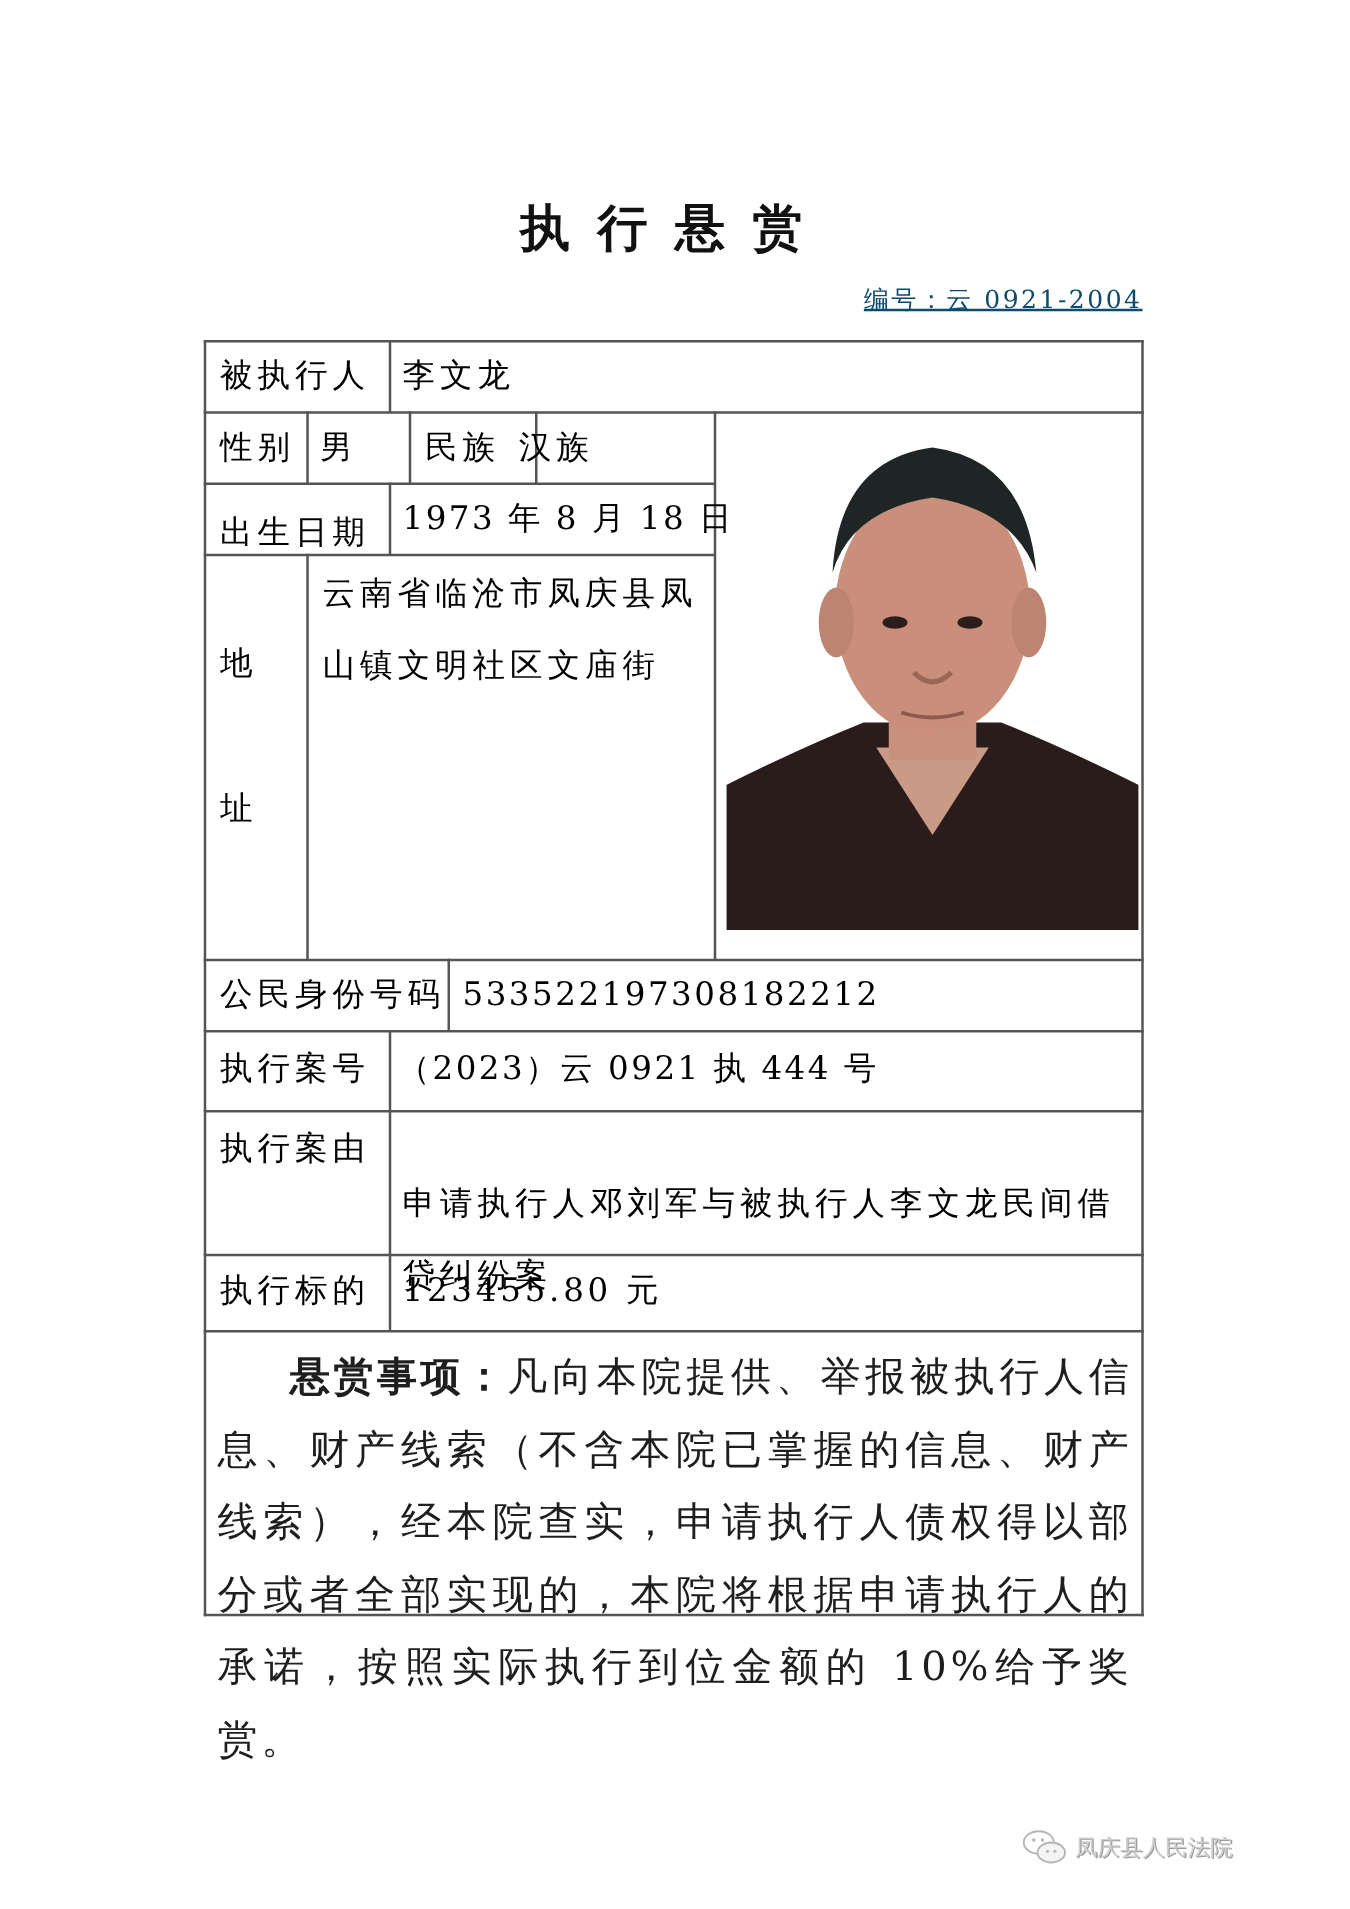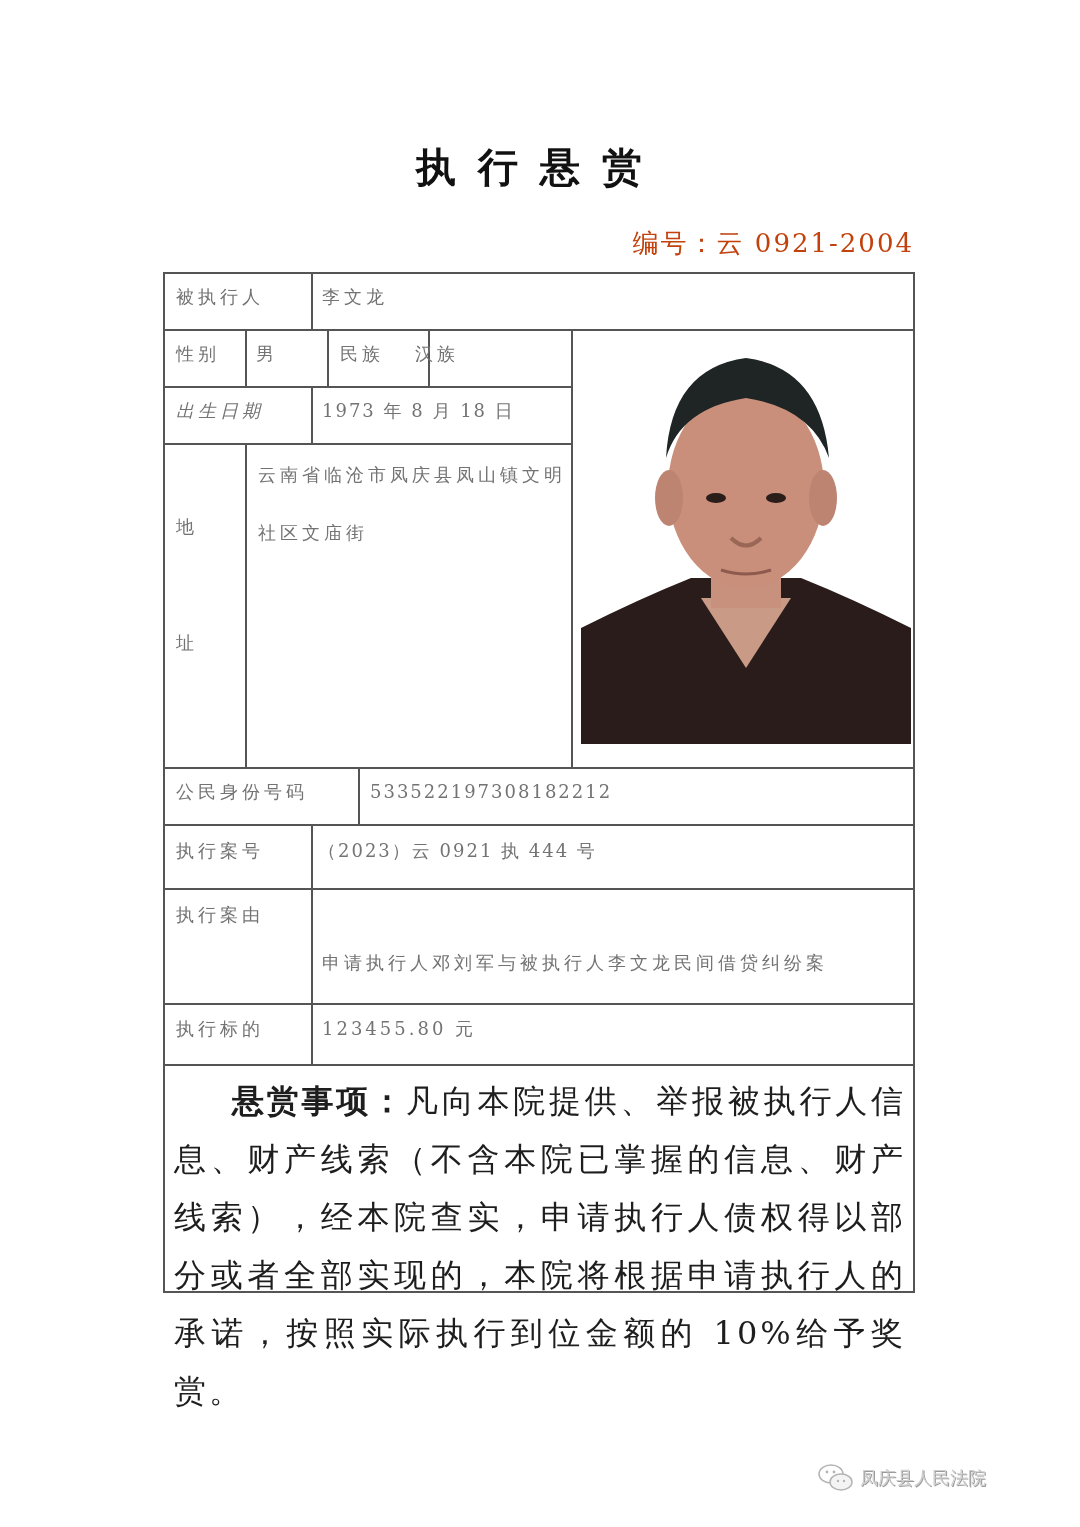--- a/index.html
+++ b/index.html
@@ -1,33 +1,33 @@
 <!DOCTYPE html>
 <html><head>
 <meta charset="utf-8">
 <style>
   html, body { margin: 0; padding: 0; }
   body {
     width: 1080px; height: 1527px; background: #ffffff; position: relative; overflow: hidden;
     font-family: "DejaVu Serif", "Liberation Serif", serif; color: #1a1a1a;
   }
   .title {
-    position: absolute; left: 0; width: 1080px; top: 140px; text-align: center;
+    position: absolute; left: 0; width: 1080px; top: 155px; text-align: center;
     font-family: "DejaVu Sans", sans-serif; font-weight: bold; font-size: 40px; letter-spacing: 22px;
     color: #111;
   }
   .docno {
-    position: absolute; right: 166px; top: 226px; font-size: 26px; letter-spacing: 2px; color: #c2410c;
+    position: absolute; right: 166px; top: 226px; font-size: 20px; letter-spacing: 2px; color: #0c4a6e; text-decoration: underline;
   }
   .grid { position: absolute; left: 0; top: 0; width: 1080px; height: 1527px; }
   .line { position: absolute; background: #555; }
   .h { height: 2px; }
   .v { width: 2px; }
   .cell {
-    position: absolute; font-size: 18px; letter-spacing: 4px; color: #737373; white-space: nowrap;
+    position: absolute; font-size: 26px; letter-spacing: 4px; color: #000000; white-space: nowrap;
     line-height: 1;
   }
   .wrap { white-space: normal; line-height: 58px; }
   .photo {
     position: absolute; left: 581px; top: 338px; width: 330px; height: 406px; background: #fff; overflow: hidden;
   }
   .reward {
     position: absolute; left: 174px; top: 1072px; width: 732px; font-size: 32px; line-height: 58px;
     letter-spacing: 3px; text-indent: 58px; color: #1e1e1e; text-align: justify;
   }
@@ -71,21 +71,21 @@
 </div>
 
 <div class="cell" style="left:176px; top:288px;">被执行人</div>
 <div class="cell" style="left:322px; top:288px;">李文龙</div>
 
 <div class="cell" style="left:176px; top:345px;">性别</div>
 <div class="cell" style="left:256px; top:345px;">男</div>
 <div class="cell" style="left:340px; top:345px;">民族</div>
 <div class="cell" style="left:415px; top:345px;">汉族</div>
 
-<div class="cell" style="left:176px; top:402px;font-style:italic;">出生日期</div>
+<div class="cell" style="left:176px; top:413px;">出生日期</div>
 <div class="cell" style="left:322px; top:402px; letter-spacing:2px;">1973 年 8 月 18 日</div>
 
 <div class="cell" style="left:176px; top:518px;">地</div>
 <div class="cell" style="left:176px; top:634px;">址</div>
 <div class="cell wrap" style="left:258px; top:446px; width:310px;">云南省临沧市凤庆县凤山镇文明社区文庙街</div>
 
 <div class="photo">
   <svg width="330" height="406" viewBox="0 0 330 406">
     <rect width="330" height="406" fill="#ffffff"></rect>
     <path d="M0 290 Q60 260 110 240 L220 240 Q270 260 330 290 L330 406 L0 406 Z" fill="#2a1c1a"></path>

